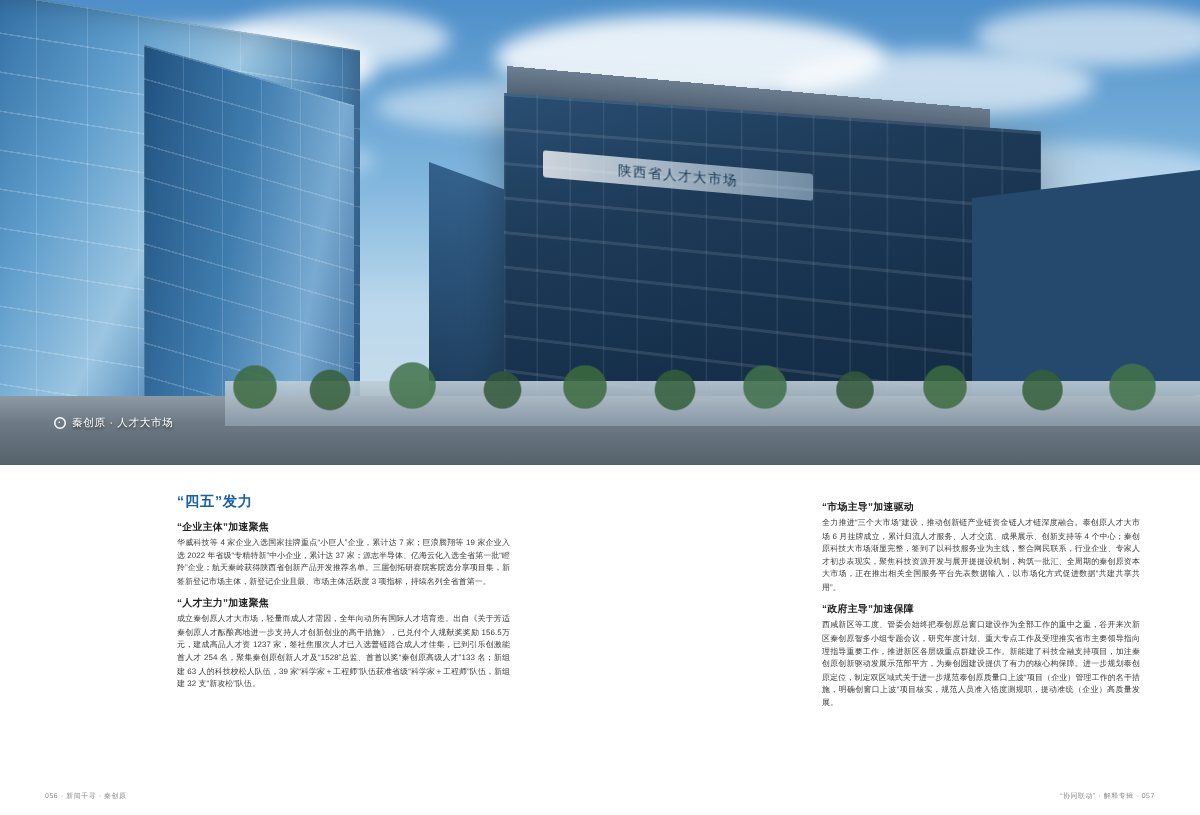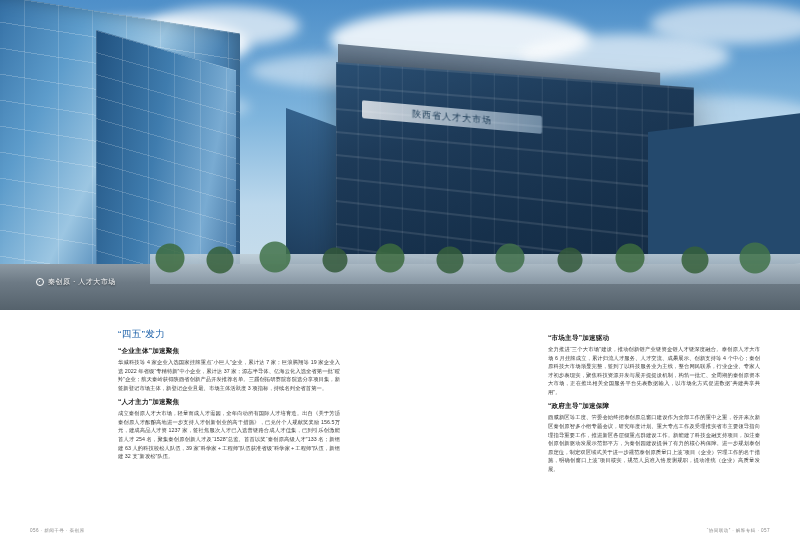--- a/index.html
+++ b/index.html
@@ -206,21 +206,21 @@
     position: absolute;
     top: 18px;
     width: 222px;
   }
   .col-1 { left: 118px; }
   .col-3 { left: 548px; width: 212px; }
 
   .section-head {
     color: #1a5fa8;
     font-size: 9.5px;
-    font-weight: normal;
+    font-weight: bold;
     margin: 0 0 6px 0;
     letter-spacing: .5px;
   }
   .sub-head {
     color: #222222;
     font-size: 6.6px;
     font-weight: bold;
     margin: 6px 0 2px 0;
     letter-spacing: .2px;
   }

